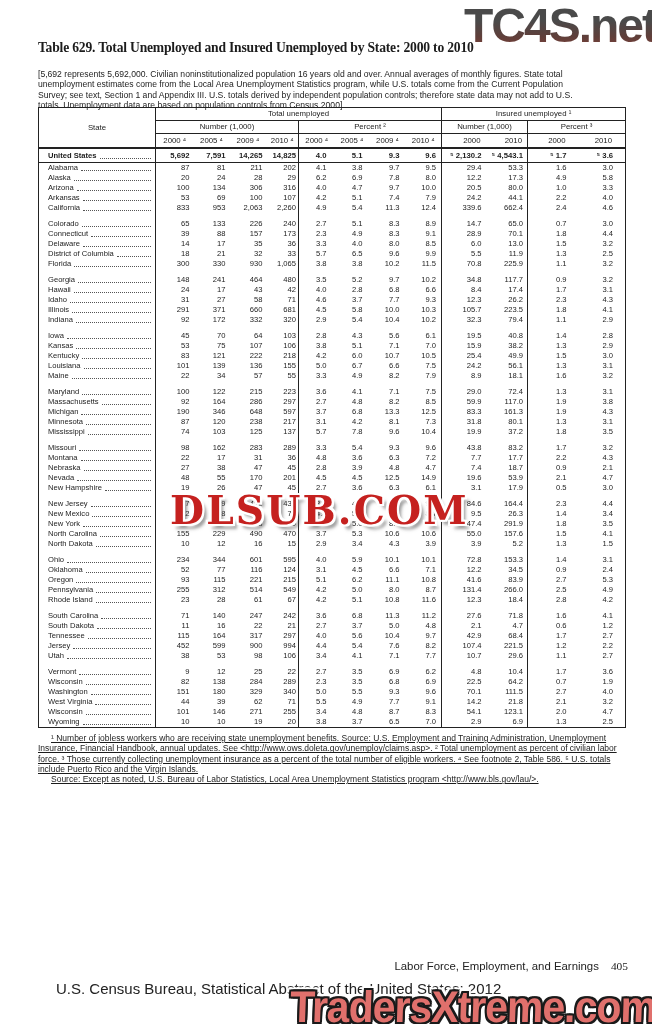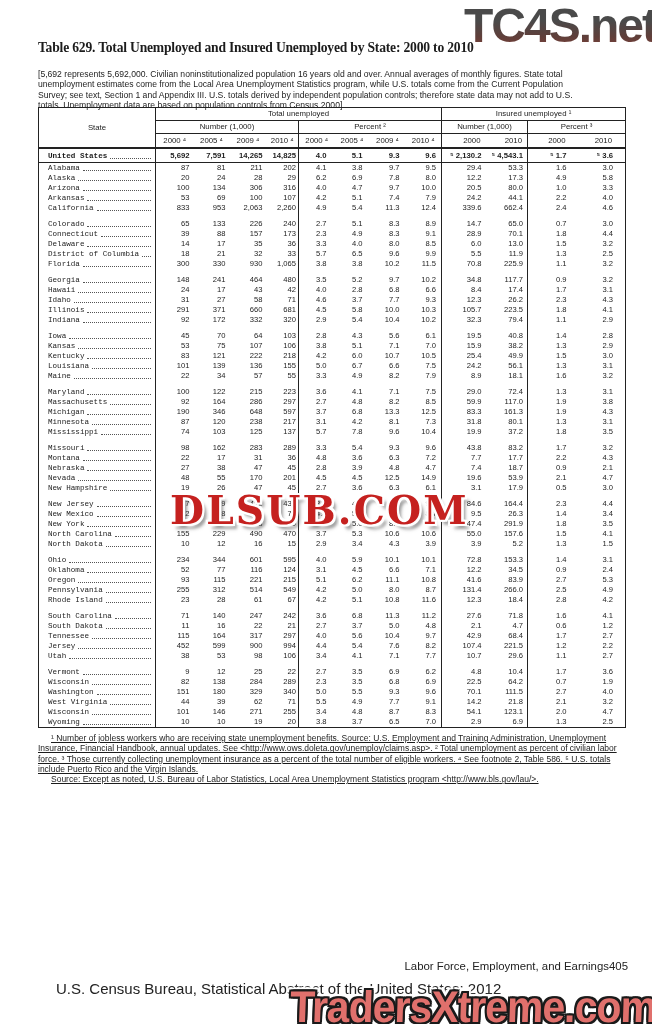--- a/index.html
+++ b/index.html
@@ -19,39 +19,39 @@
   col.w-i0{width:44px;}col.w-i1{width:42px;}
   col.w-q0{width:49px;}col.w-q1{width:49px;}
   th,td{padding:0;margin:0;white-space:nowrap;overflow:hidden;}
   thead th{font-weight:normal;font-size:7.8px;height:12px;line-height:12px;text-align:center;}
   thead th.bb{border-bottom:1px solid #222;}
   thead tr.years th{border-bottom:2px solid #222;height:13px;line-height:12px;}
   th.state-h{border-left:1px solid #222;border-right:1px solid #222;border-bottom:2px solid #222;}
   .vl{border-left:1px solid #222;}
   .vr{border-right:1px solid #222;}
   td.state{border-left:1px solid #222;}
-  td.state .sflex{display:flex;align-items:flex-end;padding-left:9px;font-family:Liberation Mono, monospace;}
+  td.state .sflex{display:flex;align-items:flex-end;padding-left:9px;}
   .sname{line-height:10px;}
   .leader{flex:1;border-bottom:1px dotted #555;margin:0 4px 2px 3px;min-width:3px;}
   td.c{text-align:right;height:10px;line-height:10px;}
   td.c0{padding-right:4px;}td.c1{padding-right:4px;}td.c2{padding-right:4px;}td.c3{padding-right:2px;margin-left:16px;}
   td.c4{padding-right:8px;}td.c5{padding-right:7px;}td.c6{padding-right:6px;}td.c7{padding-right:5px;}
   td.c8{padding-right:4px;}td.c9{padding-right:4px;}
   td.c10{padding-right:10px;}td.c11{padding-right:12px;}
   thead th.yr-i0{text-align:right;padding-right:5px;}thead th.yr-i1{text-align:right;padding-right:5px;}
   thead th.yr-q0{text-align:right;padding-right:11px;}thead th.yr-q1{text-align:right;padding-right:13px;}
   tr.us td{font-weight:bold;height:13px;line-height:13px;border-bottom:1px solid #222;}
   tr.us td.c{font-size:7.7px;}
   tr.spacer td{height:6px;line-height:6px;}
 
   .footnotes{position:absolute;left:38px;top:733px;width:580px;font-size:8.5px;line-height:10.3px;}
   .footnotes p{margin:0;text-indent:13px;text-decoration:underline;}
 
   .chapterline{position:absolute;right:24px;top:960px;font-size:11.4px;color:#222;}
-  .chapterline .pgnum{margin-left:0;}
+  .chapterline .pgnum{margin-left:12px;font-family:Liberation Serif, serif;}
   .sourceline{position:absolute;left:56px;top:980px;font-size:15px;color:#222;}
 
   .wm-top{position:absolute;top:-2px;right:-4px;z-index:6;
           font-family:"Liberation Sans",sans-serif;font-weight:bold;font-size:48px;letter-spacing:-2px;
           background:linear-gradient(180deg,#3d3d3d 42%,#53312c 70%,#74312a 92%);
           -webkit-background-clip:text;background-clip:text;color:transparent;opacity:0.93;}
   .wm-mid{position:absolute;left:170px;top:487px;z-index:6;
           font-family:"DejaVu Serif",serif;font-weight:bold;font-size:37px;letter-spacing:2px;
           color:#c5211f;transform:scaleX(1.06) scaleY(1.05);transform-origin:left top;
           text-shadow:-2px -2px 0 #fff,2px -2px 0 #fff,-2px 2px 0 #fff,2px 2px 0 #fff,

